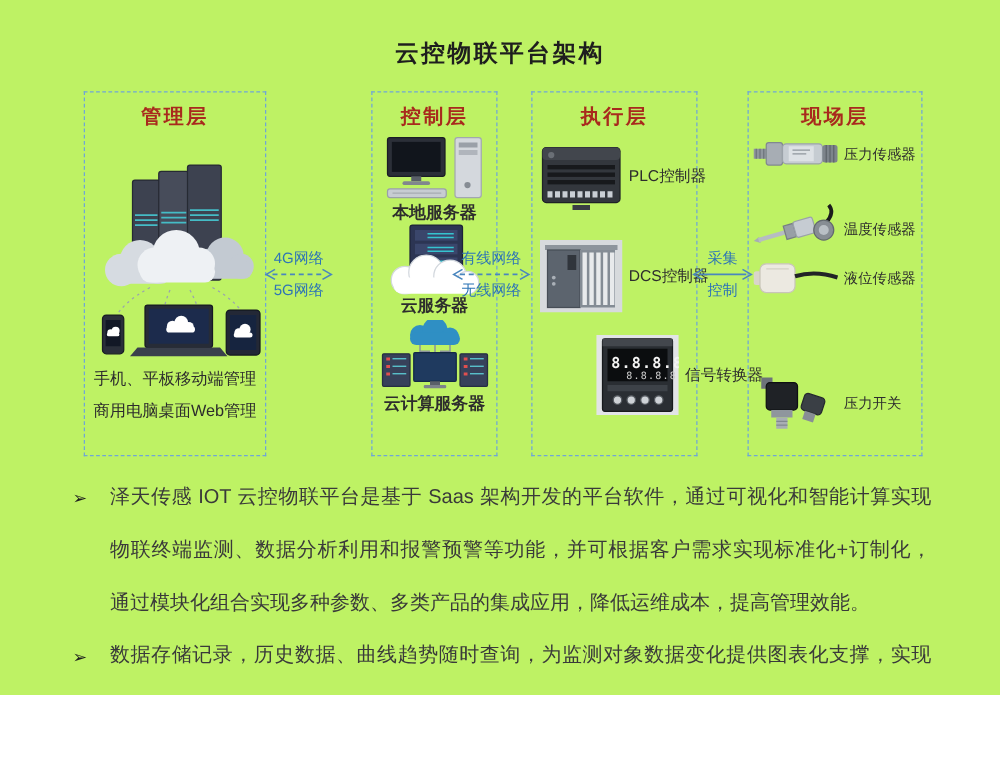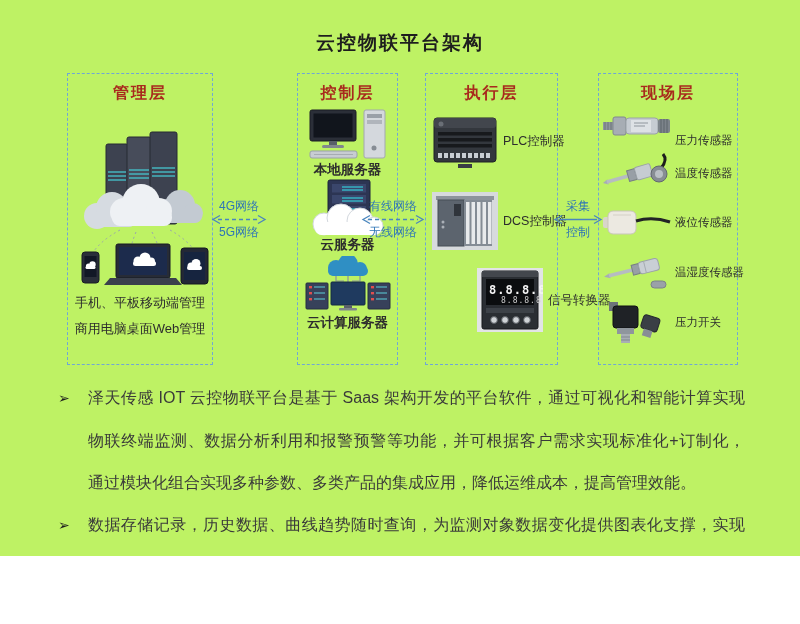--- a/index.html
+++ b/index.html
@@ -26,21 +26,21 @@
   #ctrl-icon-1{top:34px;} #ctrl-label-1{top:87px;}
   #ctrl-icon-2{top:104px;}#ctrl-label-2{top:162px;}
   #ctrl-icon-3{top:182px;}#ctrl-label-3{top:240px;}
 
   .b3row{position:absolute;left:6px;display:flex;align-items:center;}
   .b3row .lab{margin-left:5px;font-size:12.5px;color:#2d2d2d;white-space:nowrap;}
   #exec-row-1{top:38px;} #exec-row-2{top:118px;} #exec-row-3{top:194px;padding-left:45px;}
 
   .b4row{position:absolute;left:2px;display:flex;align-items:center;height:50px;}
   .b4row .lab{margin-left:2px;font-size:11.5px;color:#2d2d2d;white-space:nowrap;}
-  #field-row-1{top:24px;align-items:flex-end;} #field-row-2{top:74px;} #field-row-3{top:123px;}
+  #field-row-1{top:24px;} #field-row-2{top:84px;} #field-row-3{top:123px;}
   #field-row-4{top:173px;} #field-row-5{top:223px;}
 
   .connector{position:absolute;top:199px;display:flex;flex-direction:column;align-items:center;
              color:#2e75b6;font-size:12px;}
   .connector .clab{line-height:15px;white-space:nowrap;}
   #conn-1{left:208px;width:62px;}
   #conn-2{left:357px;width:72px;}
   #conn-3{left:551px;width:54px;}
 
   .bullet{position:absolute;left:58px;width:690px;}
@@ -338,33 +338,20 @@
     <div class="b4row" id="field-row-3">
       <svg width="72" height="44" viewBox="0 0 72 44">
         <rect x="2" y="17" width="6" height="11" rx="2" fill="#d9d5ca"></rect>
         <rect x="7" y="11" width="28" height="23" rx="5" fill="#ece9e1" stroke="#c9c5b9"></rect>
         <line x1="12" y1="15" x2="30" y2="15" stroke="#d4d0c5"></line>
         <path d="M35 21 q16 -5 34 1" stroke="#222426" stroke-width="3.2" fill="none"></path>
       </svg>
       <span class="lab">液位传感器</span>
     </div>
 
-    <div class="b4row" id="field-row-4">
-      <svg width="72" height="46" viewBox="0 0 72 46">
-        <g transform="rotate(-14 30 20)">
-          <polygon points="2,21 8,19 8,24" fill="#a7adb4"></polygon>
-          <rect x="7" y="19.5" width="24" height="3.5" fill="#b6bcc2"></rect>
-          <rect x="31" y="16.5" width="7" height="10" fill="#989fa6" stroke="#777e85"></rect>
-          <rect x="38" y="15.5" width="20" height="12" rx="3" fill="#c9cfd5" stroke="#9ba2a9"></rect>
-          <line x1="44" y1="15.5" x2="44" y2="27.5" stroke="#a5abb2"></line>
-        </g>
-        <rect x="50" y="32" width="15" height="7" rx="3.5" fill="#9aa1a8" stroke="#7b8289"></rect>
-      </svg>
-      <span class="lab">温湿度传感器</span>
-    </div>
 
     <div class="b4row" id="field-row-5">
       <svg width="72" height="48" viewBox="0 0 72 48">
         <rect x="8" y="4" width="9" height="9" fill="#6d737a"></rect>
         <rect x="12" y="8" width="25" height="22" rx="3" fill="#1f2226" stroke="#0e1012"></rect>
         <rect x="16" y="30" width="17" height="6" fill="#8f969d"></rect>
         <rect x="20" y="36" width="9" height="9" fill="#a8aeb4"></rect>
         <g stroke="#81888f">
             <line x1="20" y1="39" x2="29" y2="39"></line>
             <line x1="20" y1="42" x2="29" y2="42"></line>

